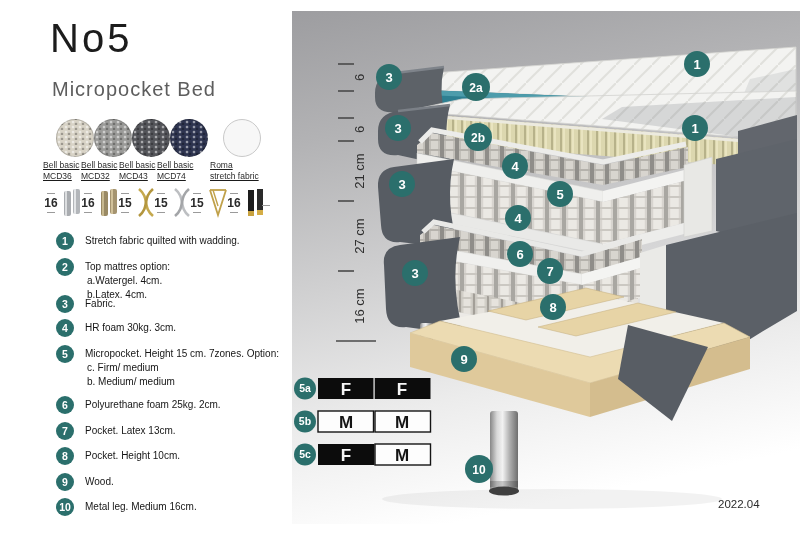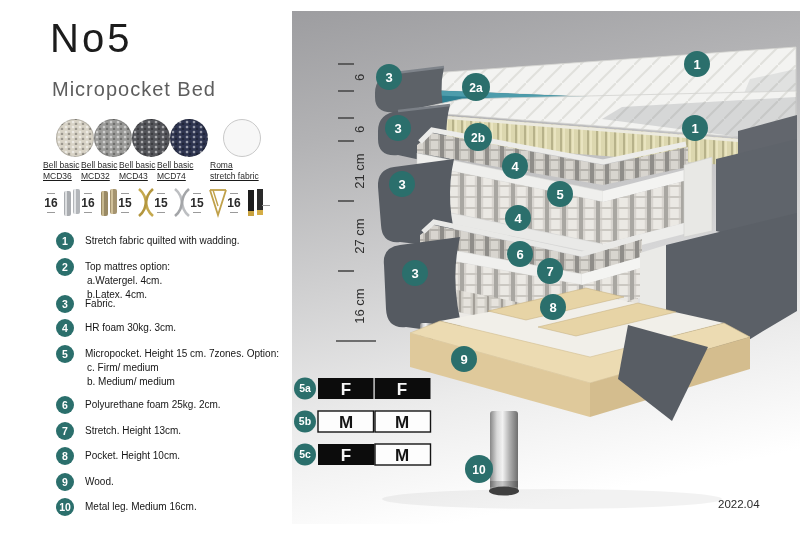--- a/index.html
+++ b/index.html
@@ -180,21 +180,21 @@
       <div class="sub">c. Firm/ medium</div>
       <div class="sub">b. Medium/ medium</div>
     </div>
   </div>
   <div class="li" style="top:396px;">
     <div class="num">6</div>
     <div class="txt">Polyurethane foam 25kg. 2cm.</div>
   </div>
   <div class="li" style="top:422px;">
     <div class="num">7</div>
-    <div class="txt">Stretch. Height 13cm.</div>
+    <div class="txt">Pocket. Latex 13cm.</div>
   </div>
   <div class="li" style="top:447px;">
     <div class="num">8</div>
     <div class="txt">Pocket. Height 10cm.</div>
   </div>
   <div class="li" style="top:473px;">
     <div class="num">9</div>
     <div class="txt">Wood.</div>
   </div>
   <div class="li" style="top:498px;">

